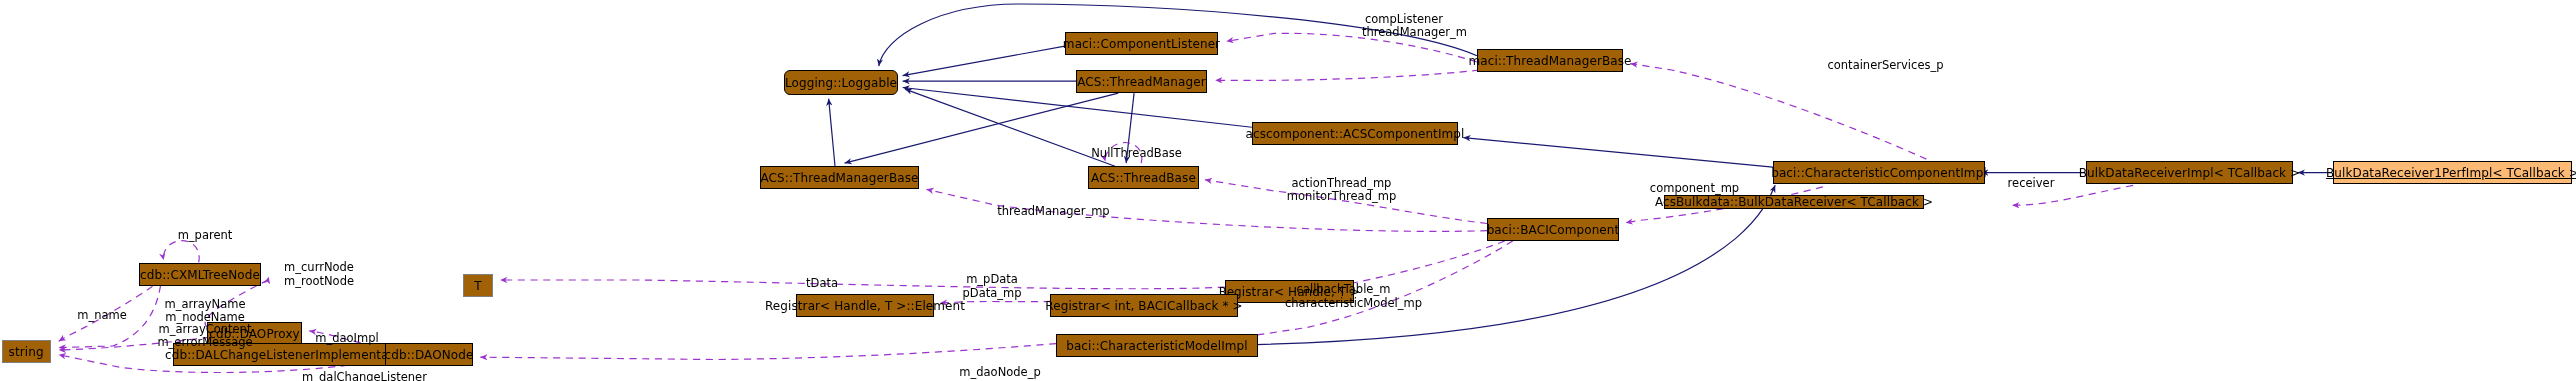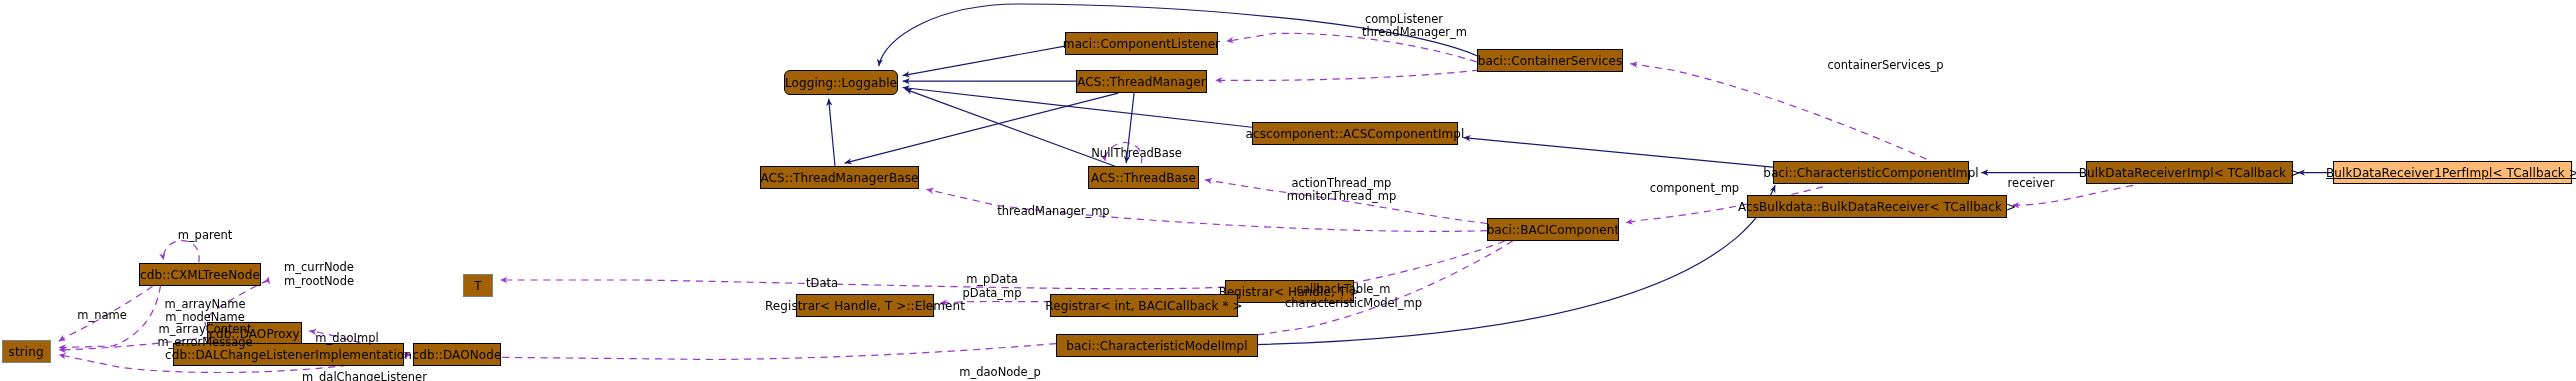--- a/index.html
+++ b/index.html
@@ -143,31 +143,31 @@
       <path d="M483,452 C400,468 250,474 150,462 L72,446"></path>
     </g>
   </svg>
 
   <div class="node" style="left:784px;top:70px;width:114px;height:25px;border-radius:6px;">Logging::Loggable</div>
 
   <div class="node" style="left:1065px;top:32px;width:153px;height:23px;">maci::ComponentListener</div>
 
   <div class="node" style="left:1076px;top:70px;width:131px;height:23px;">ACS::ThreadManager</div>
 
-  <div class="node" style="left:1477px;top:49px;width:146px;height:23px;">baci::ContainerServices</div>
+  <div class="node" style="left:1477px;top:49px;width:146px;height:23px;">maci::ThreadManagerBase</div>
 
   <div class="node" style="left:1252px;top:122px;width:206px;height:23px;">acscomponent::ACSComponentImpl</div>
 
   <div class="node" style="left:760px;top:166px;width:159px;height:23px;">ACS::ThreadManagerBase</div>
 
   <div class="node" style="left:1088px;top:166px;width:111px;height:23px;">ACS::ThreadBase</div>
 
-  <div class="node" style="left:1773px;top:161px;width:196px;height:23px;">baci::CharacteristicComponentImpl</div>
-
-  <div class="node" style="left:1747px;top:195px;width:260px;height:23px;text-align:right;">AcsBulkdata::BulkDataReceiver&lt; TCallback &gt;</div>
+  <div class="node" style="left:1773px;top:161px;width:212px;height:23px;">baci::CharacteristicComponentImpl</div>
+
+  <div class="node" style="left:1664px;top:195px;width:260px;height:14px;text-align:right;">AcsBulkdata::BulkDataReceiver&lt; TCallback &gt;</div>
 
   <div class="node" style="left:2086px;top:161px;width:207px;height:23px;">BulkDataReceiverImpl&lt; TCallback &gt;</div>
 
   <div class="node highlight" style="left:2333px;top:161px;width:239px;height:23px;">BulkDataReceiver1PerfImpl&lt; TCallback &gt;</div>
 
   <div class="node" style="left:1487px;top:218px;width:132px;height:23px;">baci::BACIComponent</div>
 
   <div class="node" style="left:139px;top:263px;width:122px;height:23px;">cdb::CXMLTreeNode</div>
 
   <div class="node soft" style="left:463px;top:274px;width:30px;height:23px;">T</div>
@@ -177,21 +177,21 @@
   <div class="node" style="left:207px;top:322px;width:95px;height:23px;">cdb::DAOProxy</div>
 
   <div class="node" style="left:796px;top:294px;width:138px;height:23px;">Registrar&lt; Handle, T &gt;::Element</div>
 
   <div class="node" style="left:1050px;top:294px;width:188px;height:23px;">Registrar&lt; int, BACICallback * &gt;</div>
 
   <div class="node soft" style="left:1.6px;top:340px;width:49px;height:23px;">string</div>
 
   <div class="node" style="left:173px;top:343px;width:231px;height:23px;">cdb::DALChangeListenerImplementation</div>
 
-  <div class="node" style="left:385px;top:343px;width:88px;height:23px;margin-left:28px;">cdb::DAONode</div>
+  <div class="node" style="left:385px;top:343px;width:88px;height:23px;">cdb::DAONode</div>
 
   <div class="node" style="left:1056px;top:334px;width:202px;height:23px;">baci::CharacteristicModelImpl</div>
 
   <div class="edge-label" style="left:1356px;top:12.7px;width:96px;">compListener</div>
   <div class="edge-label" style="left:1355px;top:26px;width:119px;">threadManager_m</div>
   <div class="edge-label" style="left:1820px;top:59px;width:131px;">containerServices_p</div>
   <div class="edge-label" style="left:1081px;top:147px;width:111px;">NullThreadBase</div>
   <div class="edge-label" style="left:1282px;top:177px;width:119px;">actionThread_mp</div>
   <div class="edge-label" style="left:1282px;top:190px;width:119px;">monitorThread_mp</div>
   <div class="edge-label" style="left:2000px;top:177px;width:62px;">receiver</div>

